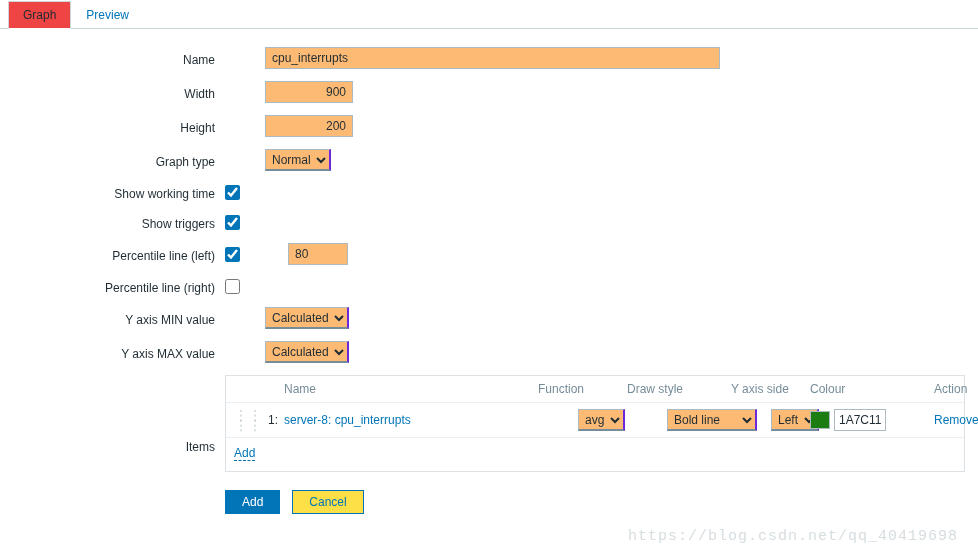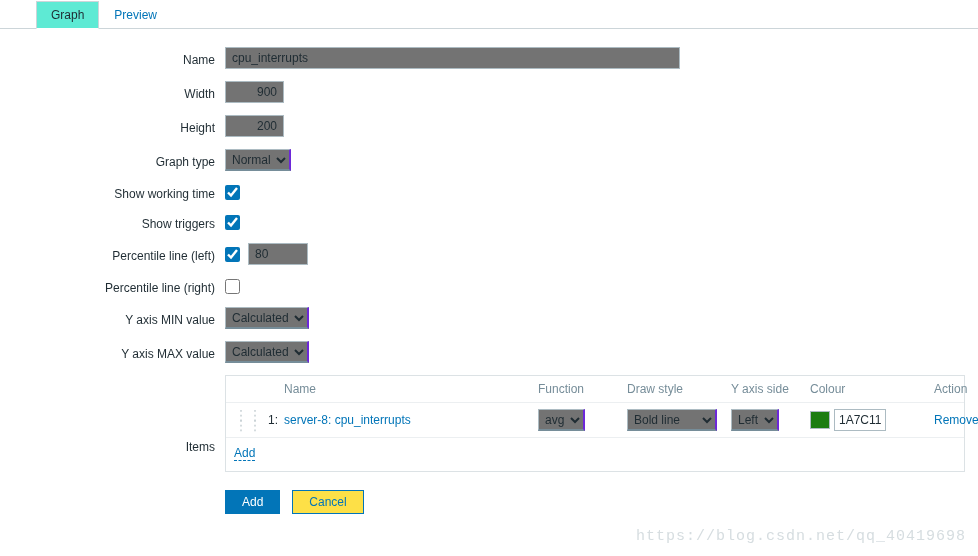--- a/index.html
+++ b/index.html
@@ -22,49 +22,49 @@
     cursor: pointer;
     border: 1px solid transparent;
     border-bottom: none;
     position: relative;
     top: 1px;
   }
   .tab.active {
     color: #1f2c33;
     border: 1px solid #ccd5d9;
     border-bottom: 1px solid #fff;
-    background: #5eead4;
-    margin-left: 28px;
+    background: #ef4444;
   }
   .form {
     padding: 18px 10px 10px 10px;
   }
   .row {
     display: flex;
     align-items: center;
     margin-bottom: 12px;
   }
   .lbl {
     width: 215px;
     text-align: right;
     padding-right: 10px;
     padding-top: 4px;
     color: #1f2c33;
   }
   .ctrl { display: flex; align-items: center; gap: 8px; }
   input[type="text"].wide { width: 455px; }
-  input[type="text"].num { width: 59px; text-align: right; padding-right: 6px; padding-left: 24px; }
+  input[type="text"].num { width: 88px; text-align: right; padding-right: 6px; padding-left: 24px; }
   input[type="text"].numl { width: 60px; text-align: left; padding-left: 6px; }
   input[type="text"], select {
     height: 22px;
     border: 1px solid #acbbc2;
     font-size: 12px;
     font-family: inherit;
-    background: #737373;
-    color: #1f2c33;
+    background: #fdba74;
+    color: #1f2c33;
+    margin-left: 40px;
   }
   input[type="text"] { padding: 0 6px; }
   select {
     padding: 0 2px;
     border-right: 2px solid #6d28d9;
     border-bottom: 2px solid #768d99;
   }
   input[type="checkbox"] {
     width: 15px; height: 15px;
     accent-color: #0275b8;
@@ -123,21 +123,21 @@
     border: 1px solid #0275b8;
     background: #fde047;
     color: #0275b8;
   }
   .btn.primary {
     background: #0275b8;
     color: #fff;
   }
   .watermark {
     position: absolute;
-    right: 12px;
+    right: 20px;
     top: 528px;
     color: #d6dde0;
     font-family: "Courier New", monospace;
     font-size: 15px;
     letter-spacing: 1px;
   }
   .idx { text-align: right; padding-right: 2px; }
 </style>
 </head>
 <body>

